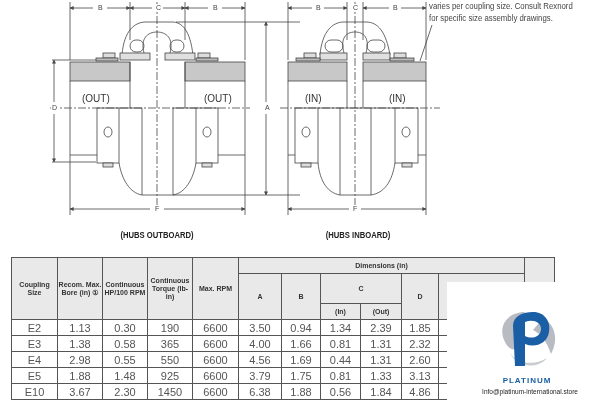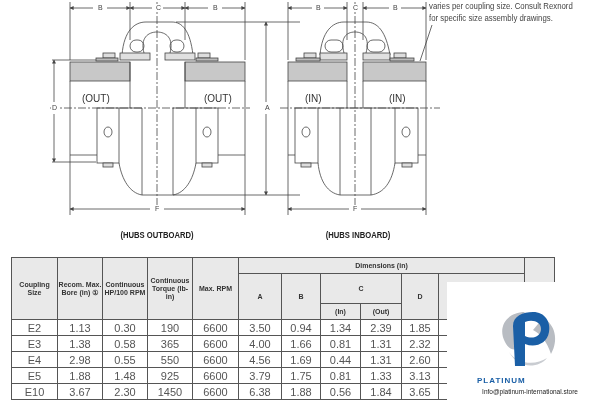--- a/index.html
+++ b/index.html
@@ -9,21 +9,21 @@
   .note { font-family: "Liberation Sans", sans-serif; font-size: 9.5px; color: #444; line-height: 12px; transform: scaleX(0.82); transform-origin: left top; white-space: nowrap; }
   .caption { font-weight: bold; font-size: 9px; color: #222; transform: scaleX(0.85); transform-origin: center; white-space: nowrap; text-align: center; }
   table.spec { position: absolute; left: 11px; top: 257px; border-collapse: collapse; font-size: 8px; }
   table.spec th, table.spec td { border: 1px solid #555; text-align: center; padding: 0; }
   table.spec th { background: #e9e9e9; font-weight: bold; color: #333; font-size: 7px; line-height: 8px; }
   table.spec td { background: #fff; color: #555; height: 15px; font-size: 11px; }
   table.spec tr.head-top { height: 16px; }
   table.spec tr.head-mid { height: 30px; }
   table.spec tr.head-bot { height: 16px; }
   .logo-panel { position: absolute; left: 447px; top: 282px; width: 153px; height: 118px; background: #ffffff; }
-  .logo-text { position: absolute; left: 30px; top: 94px; width: 100px; text-align: left; font-size: 8px; font-weight: bold; letter-spacing: 1px; color: #1a5fa6; }
+  .logo-text { position: absolute; left: 30px; top: 94px; width: 100px; text-align: center; font-size: 8px; font-weight: bold; letter-spacing: 1px; color: #1a5fa6; }
   .logo-email { position: absolute; left: 8px; top: 106px; width: 150px; text-align: center; font-size: 6.5px; color: #222; white-space: nowrap; }
   .dim-label { font-size: 7px; color: #444; }
 </style>
 </head>
 <body>
 
 <svg width="600" height="260" viewBox="0 0 600 260">
   <defs>
     <marker id="arr" markerWidth="5" markerHeight="5" refX="4.5" refY="2.5" orient="auto-start-reverse">
       <path d="M0,0 L5,2.5 L0,5 z" fill="#444"></path>
@@ -281,21 +281,21 @@
   <tr>
     <td>E10</td>
     <td>3.67</td>
     <td>2.30</td>
     <td>1450</td>
     <td>6600</td>
     <td>6.38</td>
     <td>1.88</td>
     <td>0.56</td>
     <td>1.84</td>
-    <td>3.65</td>
+    <td>4.86</td>
     <td></td>
     <td></td>
   </tr>
 </tbody>
   </table>
 
 <div class="logo-panel">
   <svg width="153" height="118" viewBox="0 0 153 118">
 
     <path d="M58,60 C50,45 60,30 78,30 C70,38 68,52 75,64 C68,70 62,68 58,60 z" fill="#b8bcc2"></path>

